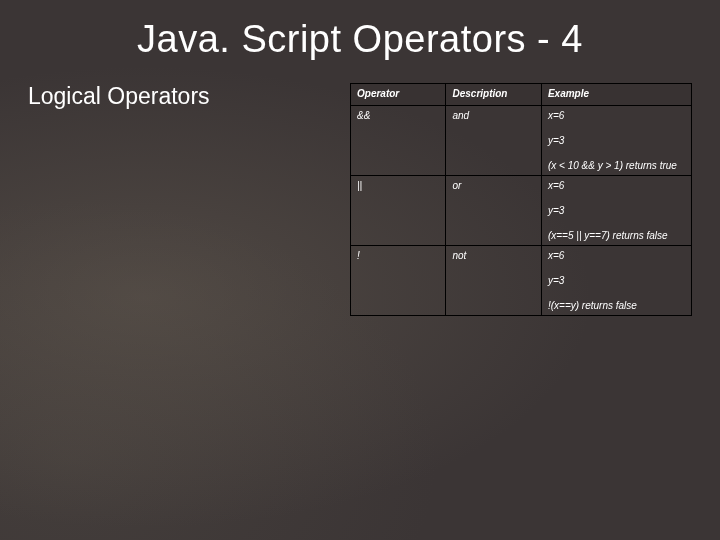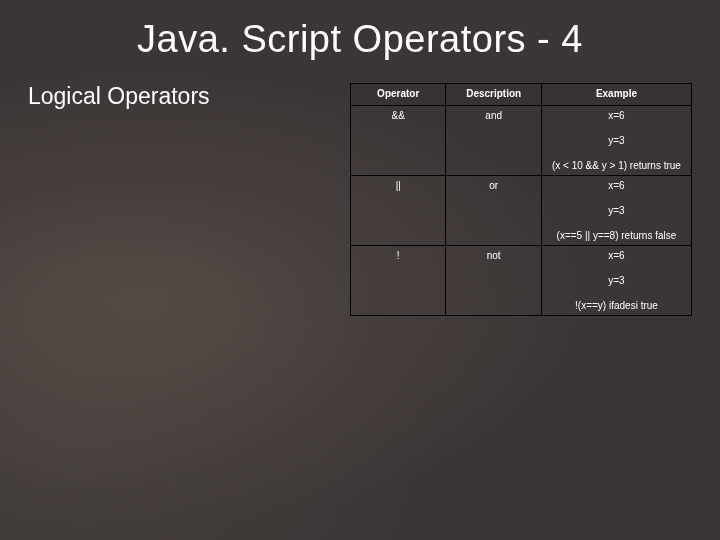--- a/index.html
+++ b/index.html
@@ -62,23 +62,24 @@
   }
   table.ops {
     border-collapse: collapse;
     width: 100%;
     font-size: 10px;
     margin-top: 4px;
   }
   table.ops th, table.ops td {
     border: 1px solid #000;
     padding: 4px 6px 4px 6px;
-    text-align: center;
+    text-align: left;
     vertical-align: top;
     color: #fff;
+    font-style: italic;
   }
   table.ops th {
     font-weight: 700;
     background: rgba(0,0,0,0.05);
     padding-bottom: 6px;
   }
   table.ops td {
     font-weight: 400;
   }
   .ex-stack span {
@@ -130,32 +131,32 @@
               </div>
             </td>
           </tr>
           <tr>
             <td>||</td>
             <td>or</td>
             <td>
               <div class="ex-stack">
                 <span>x=6</span>
                 <span>y=3</span>
-                <span class="ex-res">(x==5 || y==8) returns false</span>
+                <span class="ex-res">(x==5 || y==7) returns false</span>
               </div>
             </td>
           </tr>
           <tr>
             <td>!</td>
             <td>not</td>
             <td>
               <div class="ex-stack">
                 <span>x=6</span>
                 <span>y=3</span>
-                <span class="ex-res">!(x==y) ifadesi true</span>
+                <span class="ex-res">!(x==y) returns false</span>
               </div>
             </td>
           </tr>
         </tbody>
       </table>
     </div>
 
   </div>
 </div>
 

